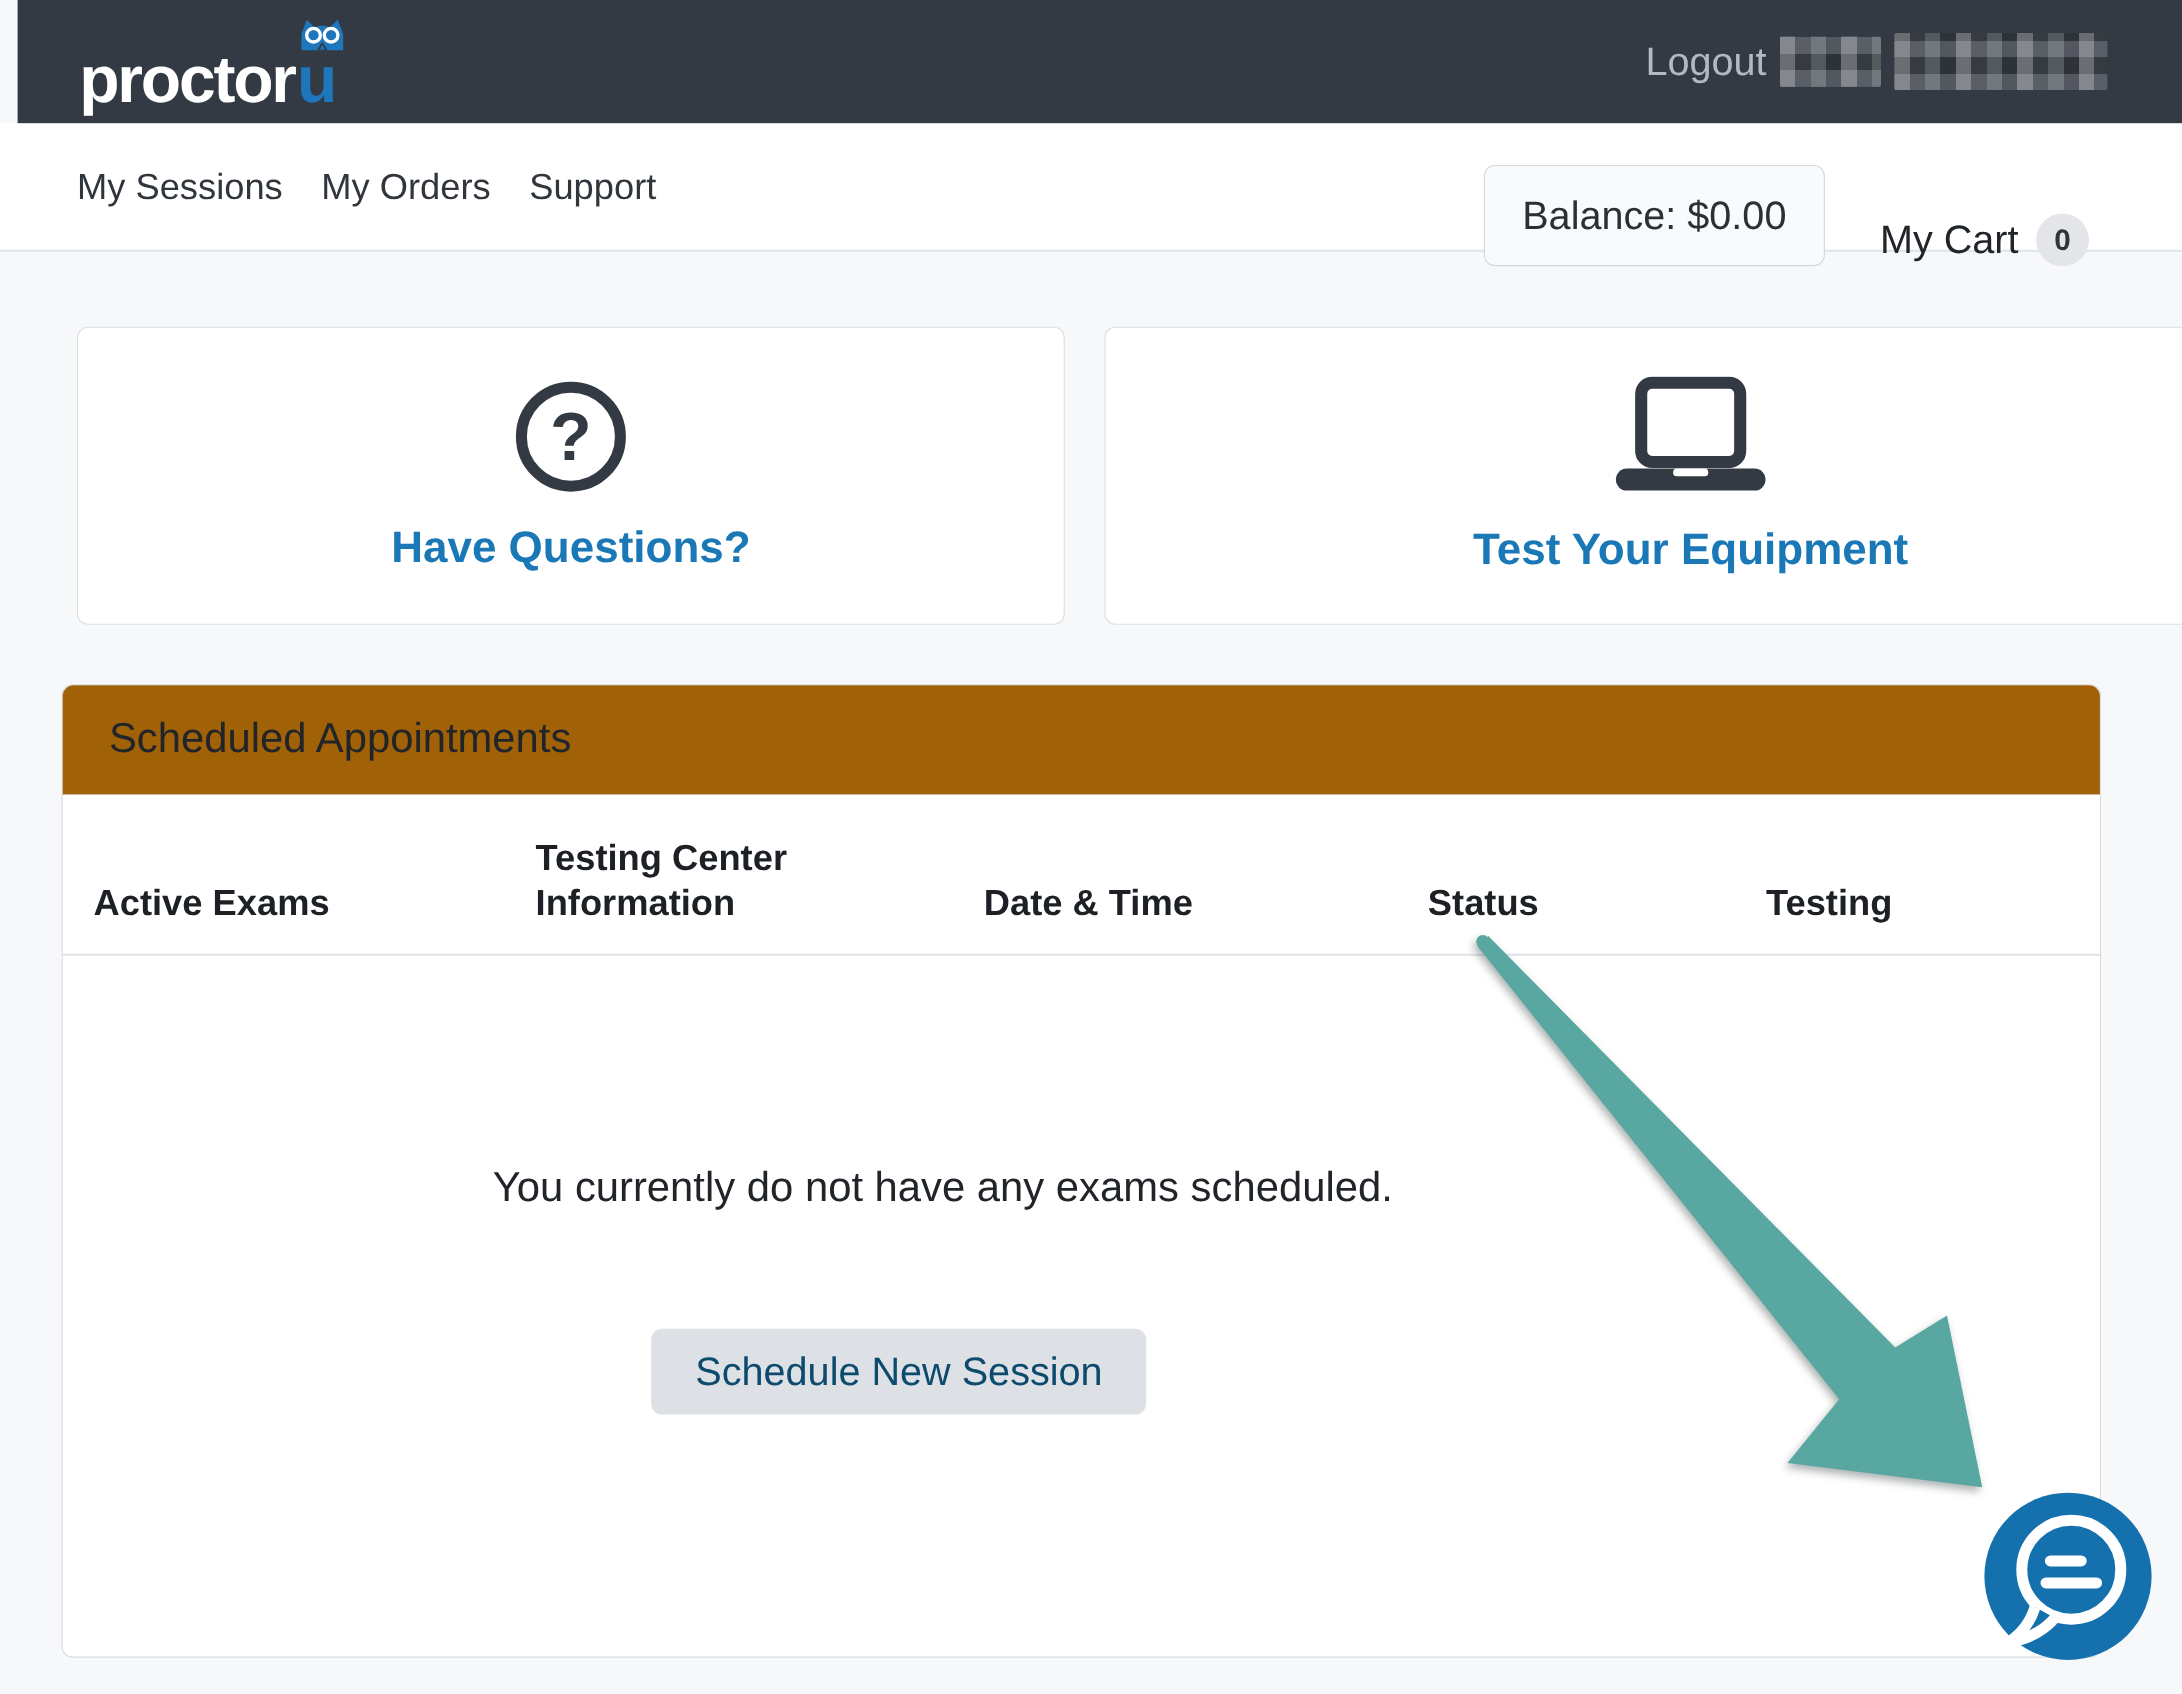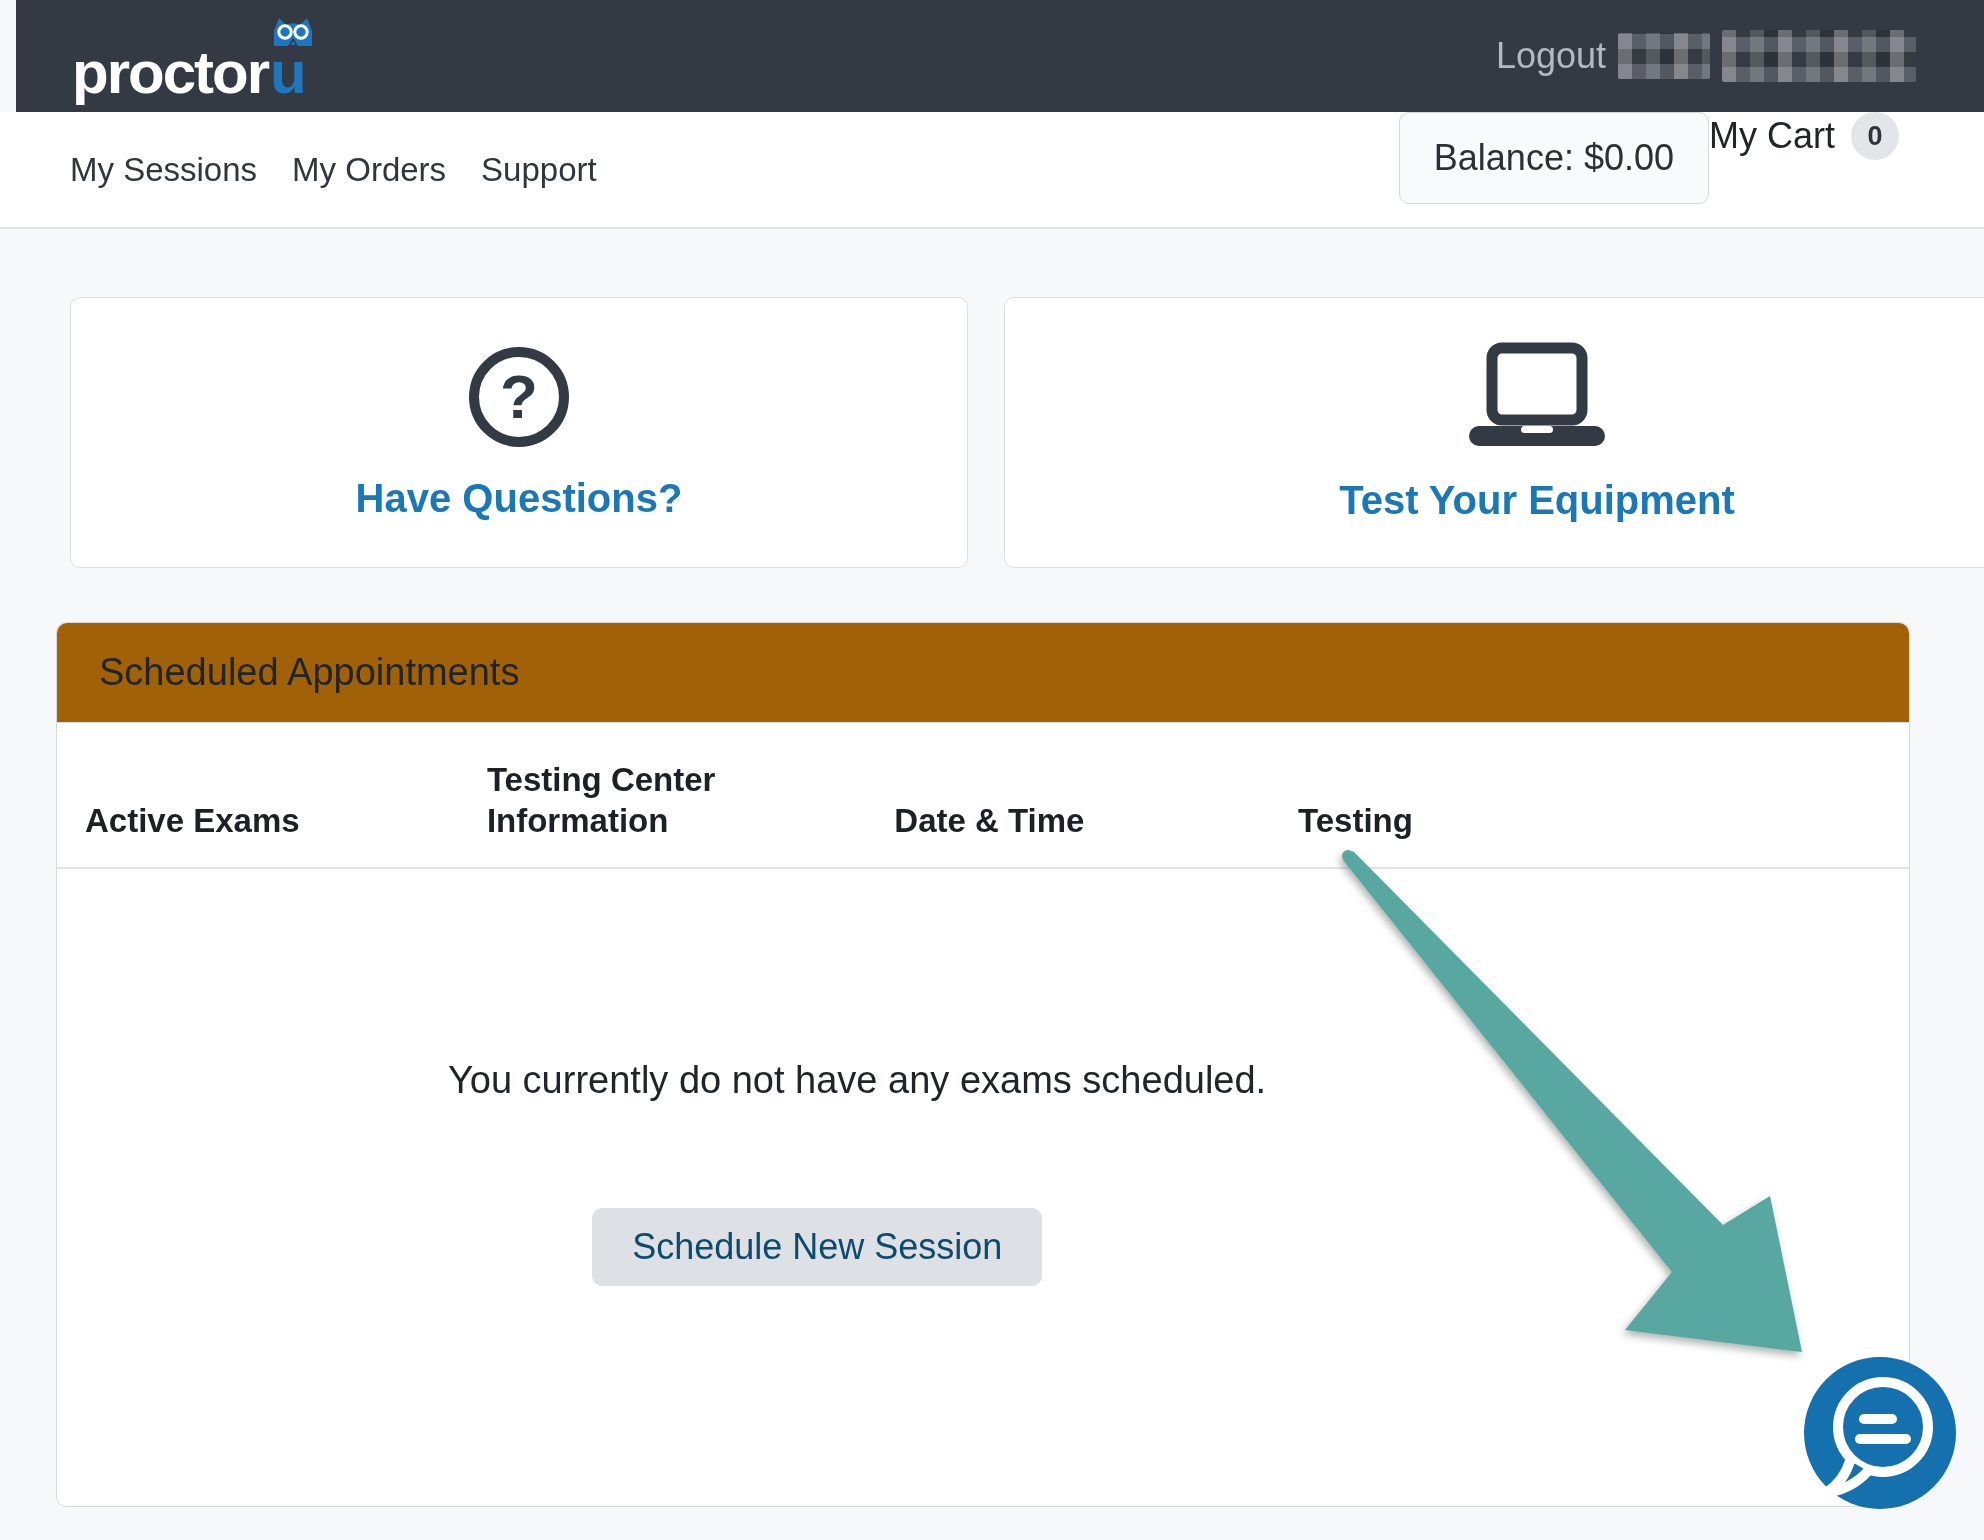--- a/index.html
+++ b/index.html
@@ -20,21 +20,21 @@
       repeating-linear-gradient(90deg, rgba(255,255,255,.30) 0 14px, rgba(255,255,255,.06) 14px 28px, rgba(255,255,255,.20) 28px 42px, rgba(255,255,255,.02) 42px 56px),
       repeating-linear-gradient(0deg, rgba(255,255,255,.14) 0 15px, rgba(0,0,0,.18) 15px 30px);
   }
   .redacted.first { width:92px; height:46px; }
   .redacted.last { width:194px; height:52px; }
 
   
   .navbar { position:absolute; top:112px; left:0; width:100%; height:117px; background:#ffffff; border-bottom:2px solid #e2e5e8; }
   .nav-links { position:absolute; left:70px; top:0; height:115px; display:flex; align-items:center; gap:35px; }
   .nav-link { font-size:33px; color:#30363c; cursor:pointer; }
-  .nav-right { position:absolute; right:85px; top:0; height:130px; display:flex; align-items:flex-start; }
+  .nav-right { position:absolute; right:85px; top:0; height:130px; display:flex; align-items:flex-end; gap:50px; }
   .balance-box { border:1px solid #d4d8db; background:#f9fafb; border-radius:10px; padding:24px 34px; font-size:36px; color:#2b3036; }
   .cart { display:flex; align-items:center; gap:16px; cursor:pointer; }
   .cart-label { font-size:36px; color:#212529; }
   .cart-badge { width:48px; height:48px; border-radius:50%; background:#e3e5e8; color:#2f353b; font-size:27px; font-weight:700; display:flex; align-items:center; justify-content:center; }
 
   
   .card { position:absolute; top:297px; height:271px; background:#ffffff; border:1px solid #dcdfe2; border-radius:10px;
           display:flex; flex-direction:column; align-items:center; justify-content:center; gap:26px; cursor:pointer; }
   .card-questions { left:70px; width:898px; }
   .card-equipment { left:1004px; width:1066px; }
@@ -118,20 +118,21 @@
   </div>
 
   <div class="panel">
     <div class="panel-header">
       <span class="panel-title">Scheduled Appointments</span>
     </div>
     <div class="thead">
       <div class="th">Active Exams</div>
       <div class="th">Testing Center Information</div>
       <div class="th">Date &amp; Time</div>
+      <div class="th">Status</div>
       <div class="th">Testing</div>
     </div>
     <div class="tbody">
       <div class="empty-wrap">
         <span class="empty-text">You currently do not have any exams scheduled.</span>
       </div>
       <div class="btn-wrap">
         <button class="schedule-btn">Schedule New Session</button>
       </div>
     </div>

